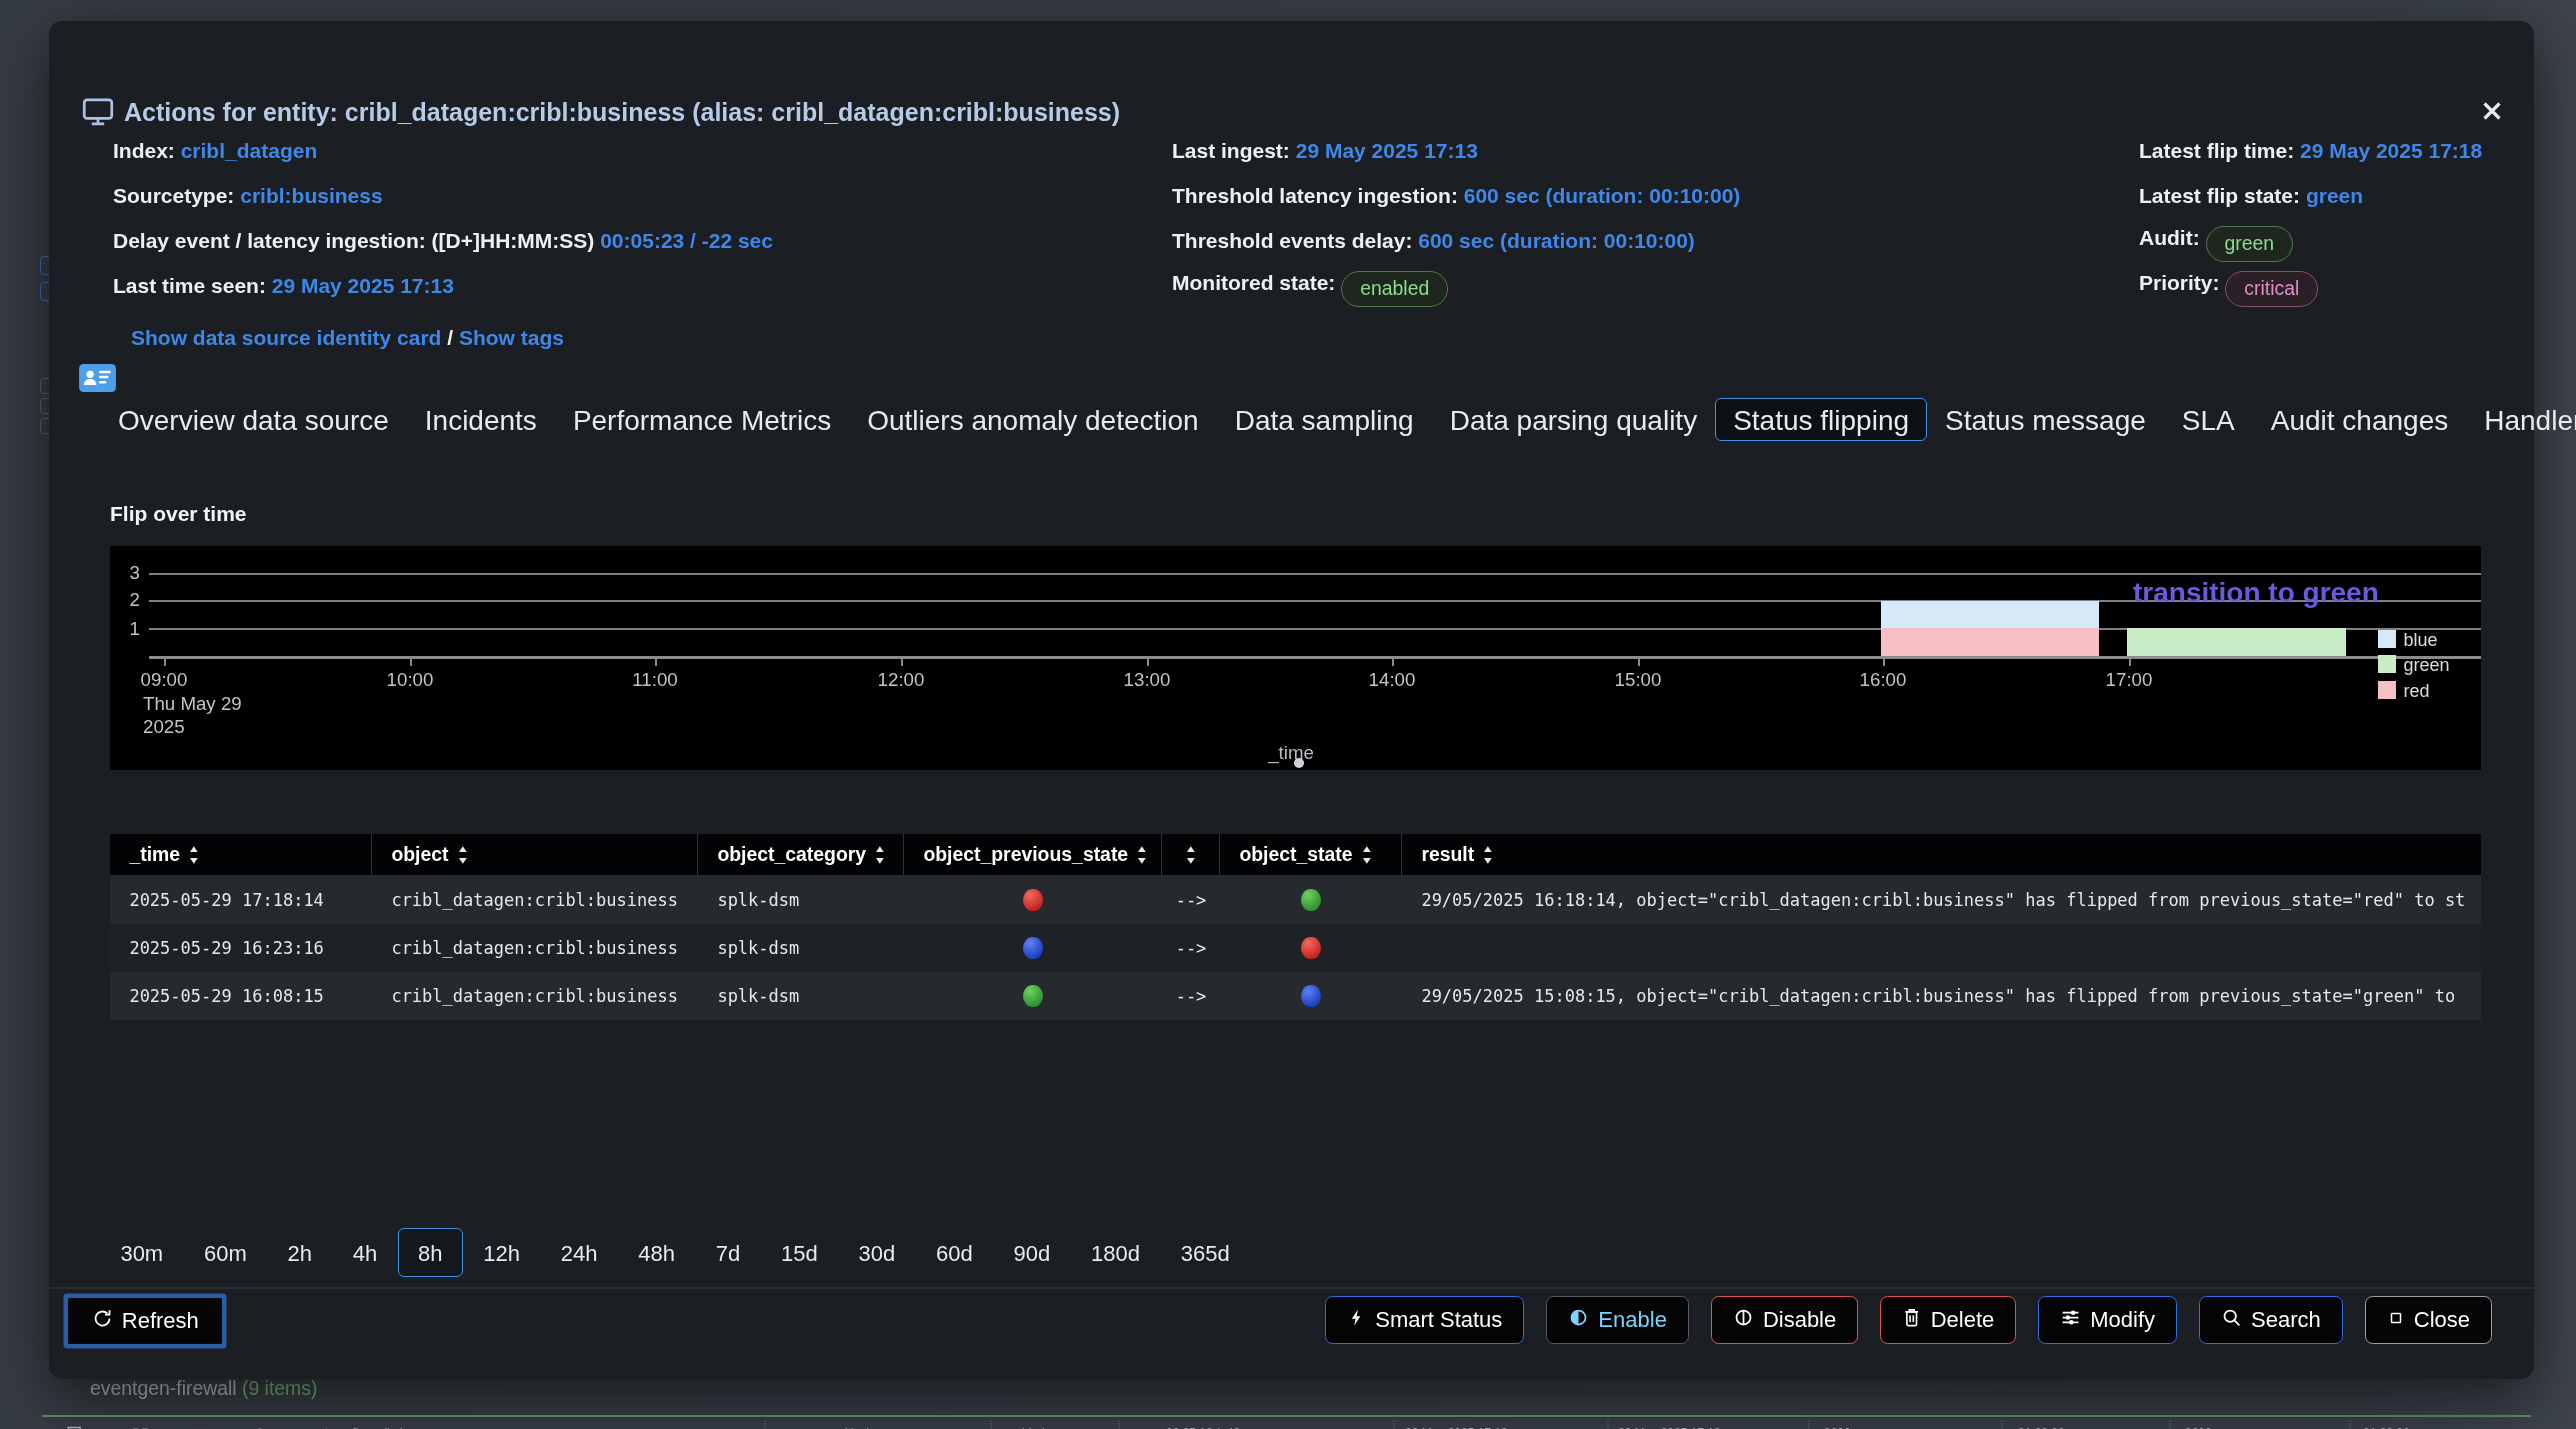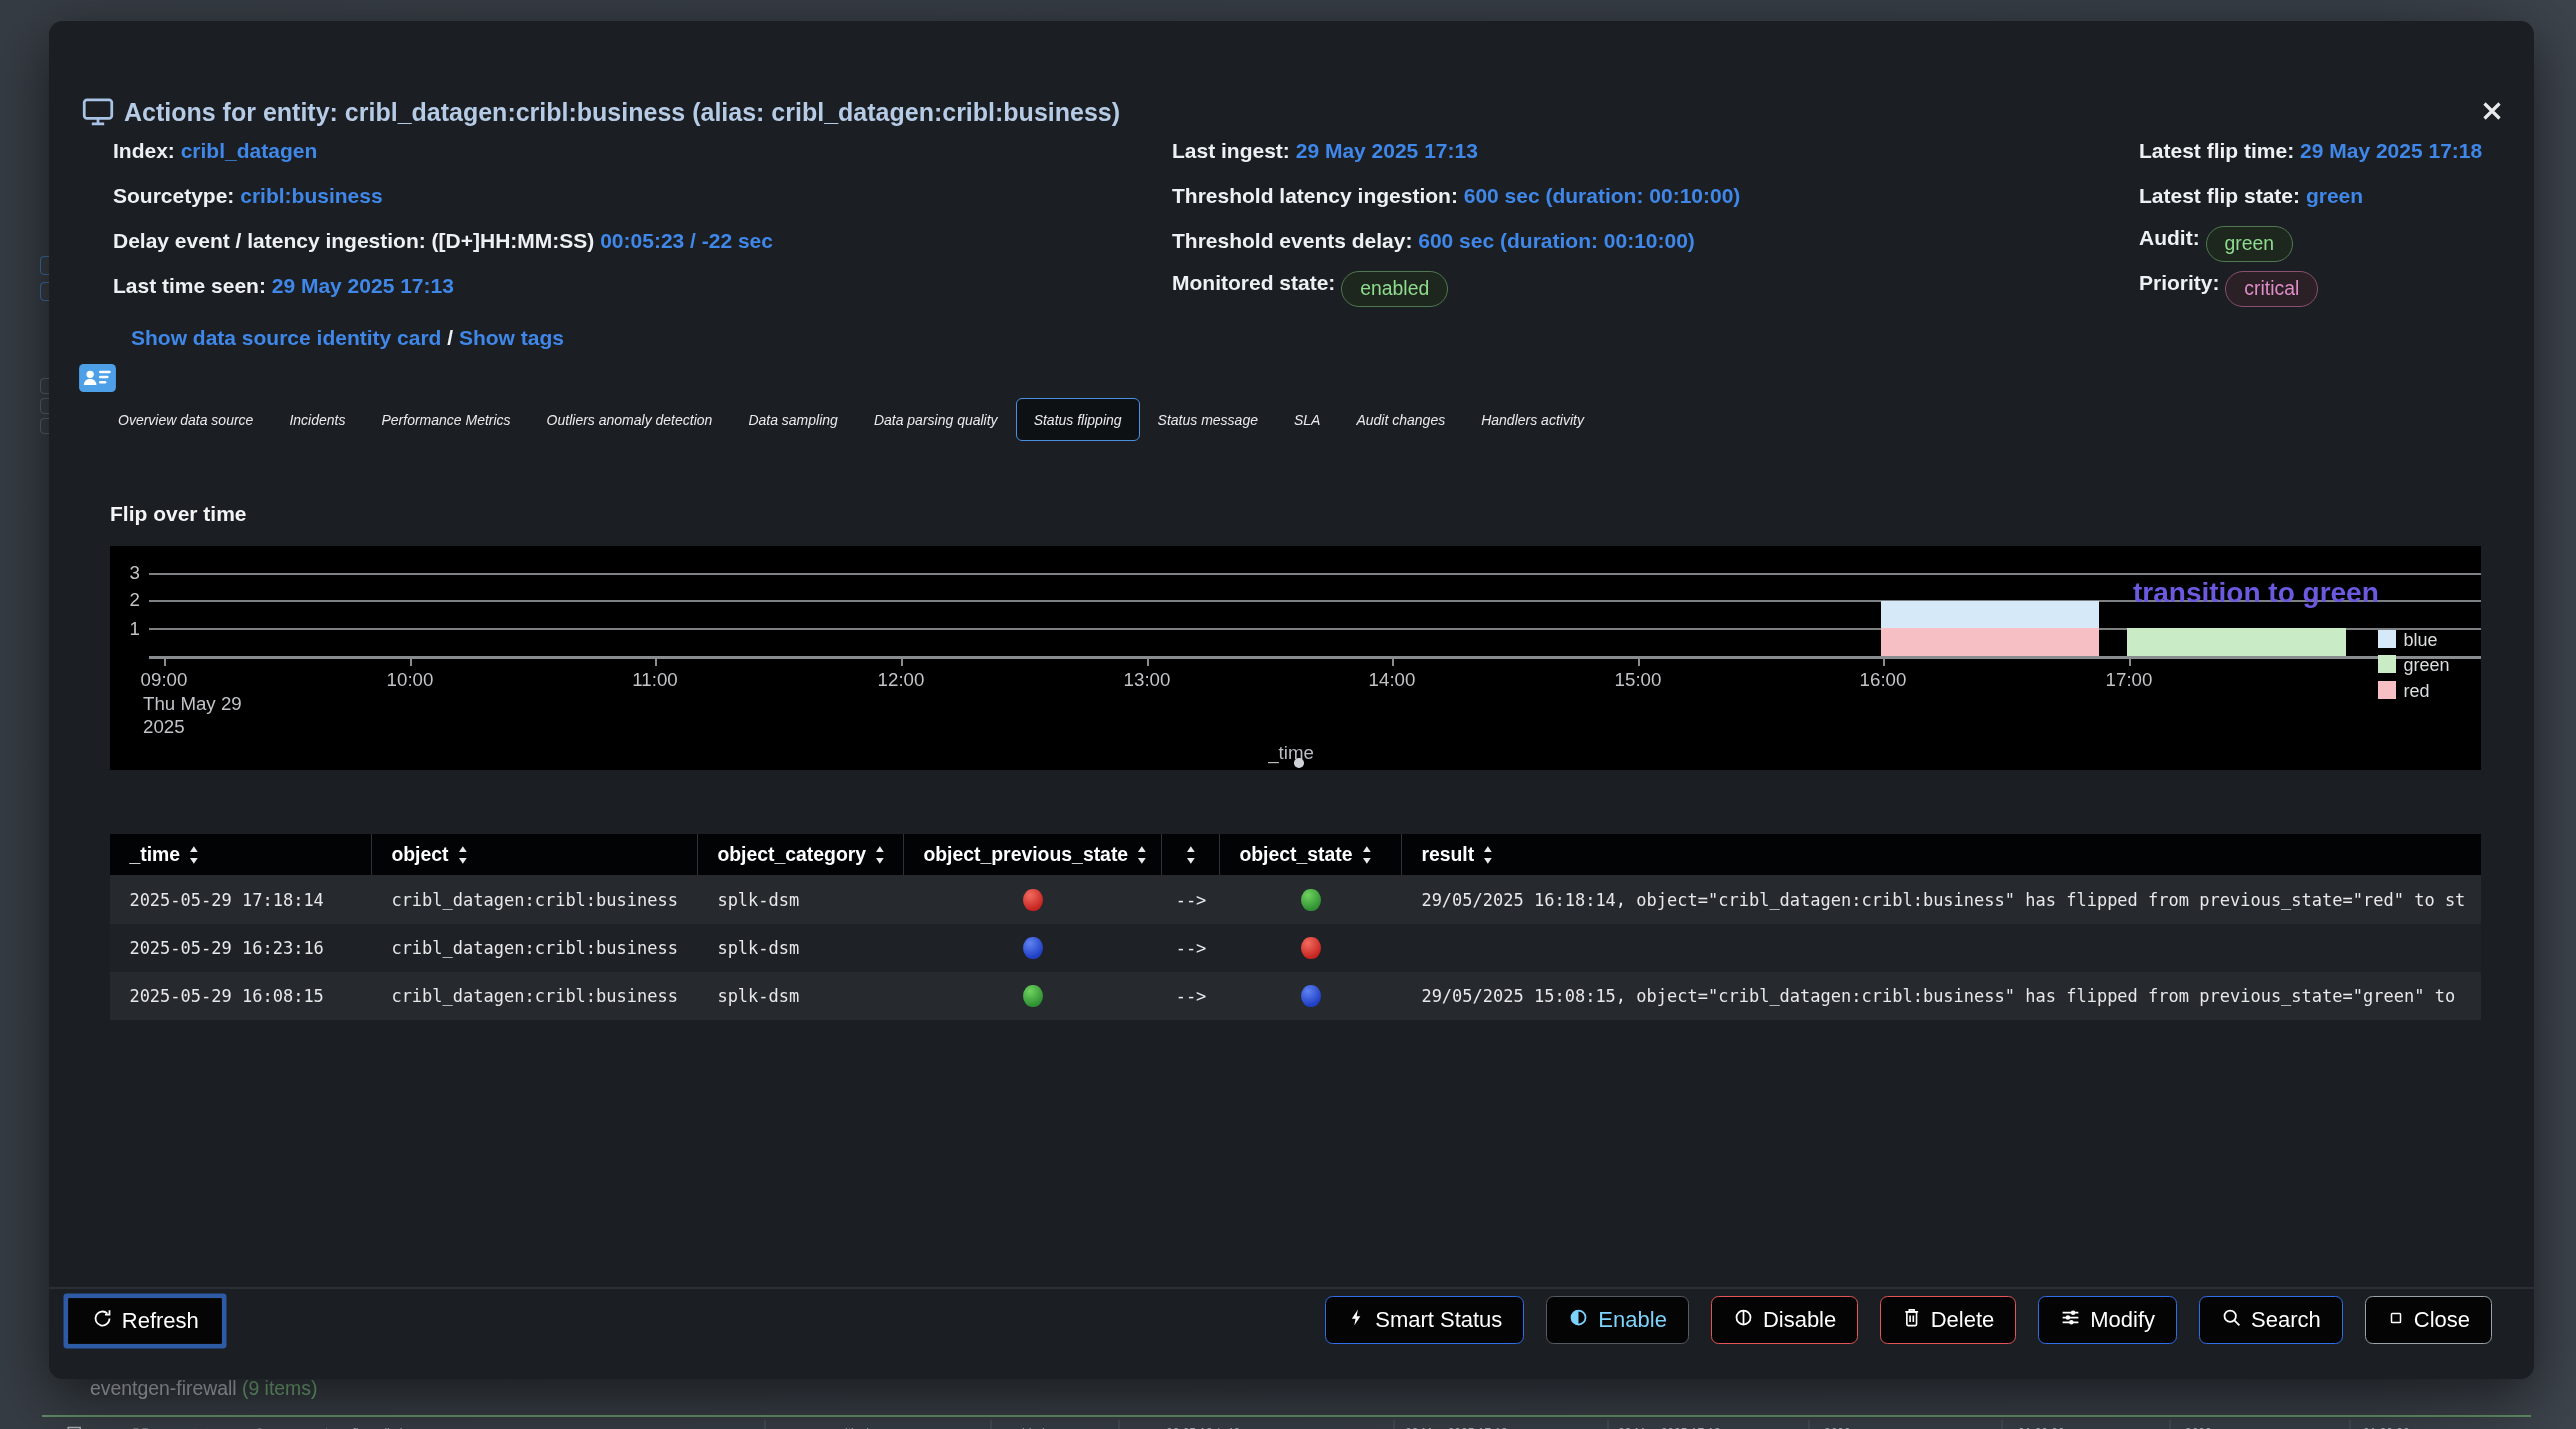--- a/index.html
+++ b/index.html
@@ -32,22 +32,22 @@
   .inf-label { color:#eef1f4; }
   .inf-value { color:#3f87e8; }
   a.link { color:#3f87e8; text-decoration:none; cursor:pointer; }
   .pill { display:inline-block; font-size:19.4px; font-weight:400; line-height:1;
           padding:6.7px 18px 8.2px; border-radius:747px; vertical-align:-4.5px; }
   .pill.green { color:#8fdb8f; border:1.5px solid #4f7a4f; background:#1d271d; }
   .pill.pink  { color:#e08cc8; border:1.5px solid #8a5070; background:#2a2026; }
 
   
   .tabs { position:absolute; left:51px; top:377px; display:flex; align-items:center; }
-  .tab { font-size:14px; color:#e9ebee; padding:0 17px; height:43px; line-height:43px;
-         white-space:nowrap; cursor:pointer; border:1.5px solid transparent;font-style:italic; }
+  .tab { font-size:28px; color:#e9ebee; padding:0 17px; height:43px; line-height:43px;
+         white-space:nowrap; cursor:pointer; border:1.5px solid transparent; }
   .tab.active { border-color:#4a90e2; border-radius:6px; background:#0e1114; }
 
   
   .chart-title { position:absolute; left:61px; top:481px; font-size:21px; font-weight:700; color:#f2f4f6; }
   .chart { position:absolute; left:61px; top:525px; width:2371px; height:224px; background:#000; }
   .gline { position:absolute; left:39px; right:0; height:1.5px; background:#7e8184; }
   .xaxis { position:absolute; left:39px; right:0; top:110px; height:3px; background:#8a8d90; }
   .ytick { position:absolute; width:30px; text-align:right; font-size:18.7px; color:#c2c4c7; }
   .xtickmark { position:absolute; top:113px; width:1.5px; height:6.7px; background:#8a8d90; }
   .xtick { position:absolute; top:123px; width:90px; text-align:center; font-size:18.7px; color:#c2c4c7; }
@@ -390,20 +390,37 @@
             <span class="dot" data-state="green"></span>
           </div>
         <div class="td c5 cc">--&gt;</div>
         <div class="td c6 cc">
             <span class="dot" data-state="blue"></span>
           </div>
         <div class="td c7">29/05/2025 15:08:15, object="cribl_datagen:cribl:business" has flipped from previous_state="green" to</div>
       </div>
     </div>
 
+    <div class="ranges">
+      <div class="rng">30m</div>
+      <div class="rng">60m</div>
+      <div class="rng">2h</div>
+      <div class="rng">4h</div>
+      <div class="rng active">8h</div>
+      <div class="rng">12h</div>
+      <div class="rng">24h</div>
+      <div class="rng">48h</div>
+      <div class="rng">7d</div>
+      <div class="rng">15d</div>
+      <div class="rng">30d</div>
+      <div class="rng">60d</div>
+      <div class="rng">90d</div>
+      <div class="rng">180d</div>
+      <div class="rng">365d</div>
+    </div>
 
     <div class="footer-divider"></div>
 
     <button class="btn-refresh">
       <span><svg width="21" height="21" viewBox="0 0 24 24">
             <path d="M20 12a8 8 0 1 1-2.4-5.7" fill="none" stroke="#fff" stroke-width="2"></path>
             <path d="M20 2.5v5.2h-5.2" fill="none" stroke="#fff" stroke-width="2"></path>
           </svg></span>
       <span>Refresh</span>
     </button>

